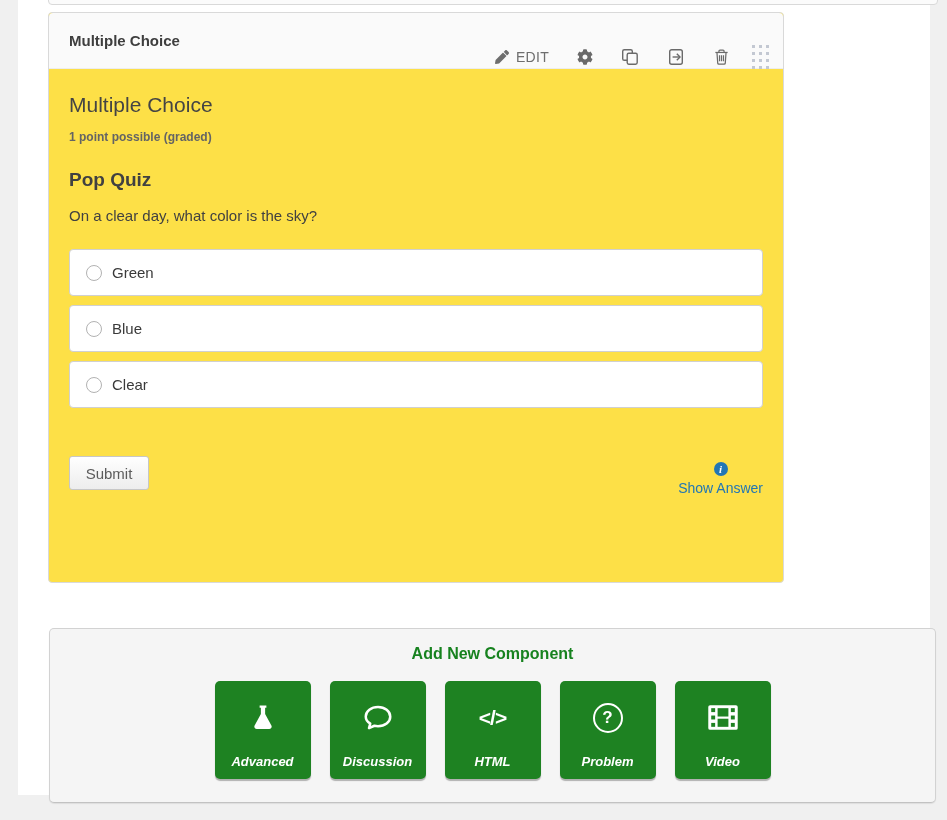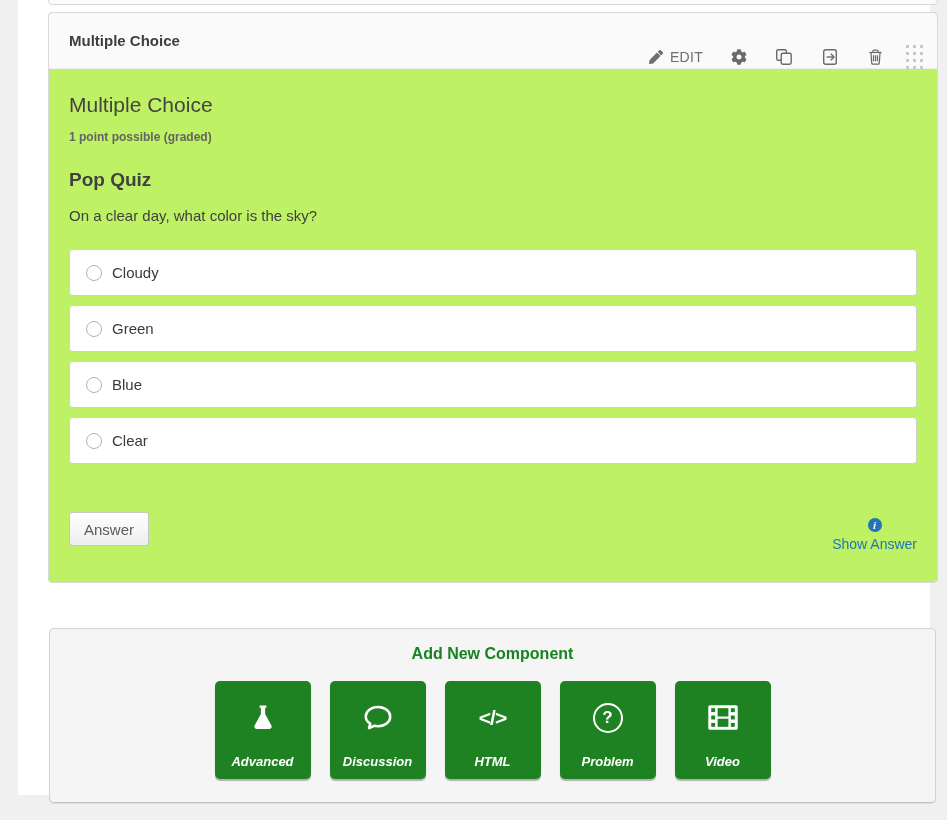--- a/index.html
+++ b/index.html
@@ -22,22 +22,22 @@
     left: 30px; top: -4px;
     width: 890px; height: 9px;
     background: #fbfbfb;
     border: 1px solid #d9d9d9;
     border-radius: 0 0 4px 4px;
   }
   
   .unit-card {
     position: absolute;
     left: 30px; top: 12px;
-    width: 890px; height: 571px;
-    background: #bef264;
+    width: 736px; height: 571px;
+    background: #fde047;
     border: 1px solid #d9d9d9;
     border-radius: 4px;
   }
   .card-header {
     display: flex;
     align-items: center;
     height: 56px;
     background: #fafafa;
     border-bottom: 1px solid #ededed;
     border-radius: 4px 4px 0 0;
@@ -268,38 +268,34 @@
 
     <div class="card-body">
       <h3 class="prob-title">Multiple Choice</h3>
       <div class="prob-points">1 point possible (graded)</div>
       <div class="q-head">Pop Quiz</div>
       <div class="q-text">On a clear day, what color is the sky?</div>
 
       <div class="choices">
         <label class="choice">
           <span class="radio"></span>
-          <span class="choice-label">Cloudy</span>
-        </label>
-        <label class="choice">
-          <span class="radio"></span>
           <span class="choice-label">Green</span>
         </label>
         <label class="choice">
           <span class="radio"></span>
           <span class="choice-label">Blue</span>
         </label>
         <label class="choice">
           <span class="radio"></span>
           <span class="choice-label">Clear</span>
         </label>
       </div>
 
       <div class="actions-row">
-        <button class="submit-btn">Answer</button>
+        <button class="submit-btn">Submit</button>
         <a class="show-answer">
           <span class="info-dot">i</span>
           <span class="show-answer-label">Show Answer</span>
         </a>
       </div>
     </div>
   </div>
 
   <div class="add-panel">
     <div class="panel-title">Add New Component</div>

